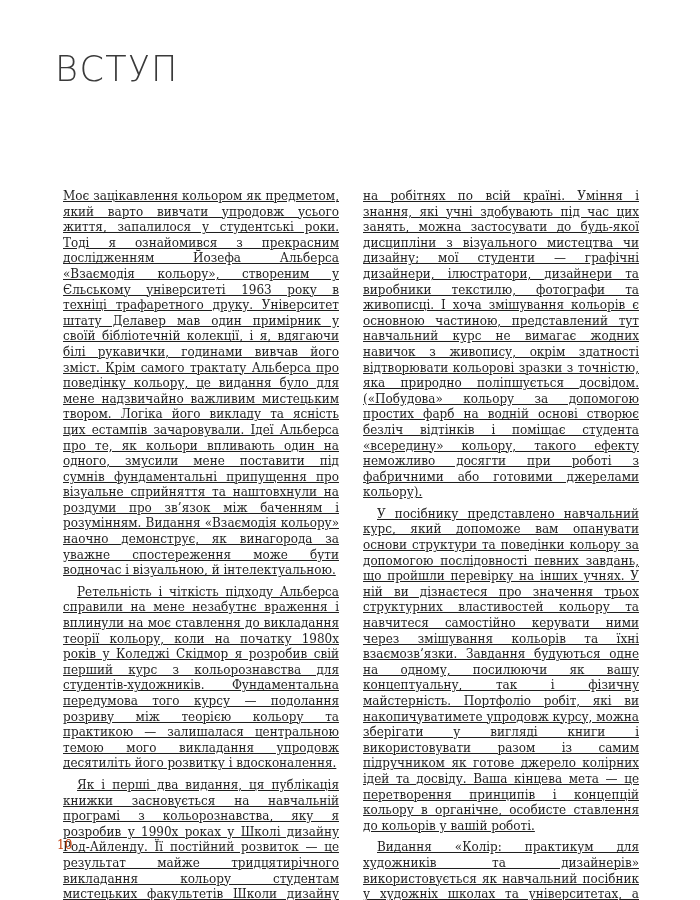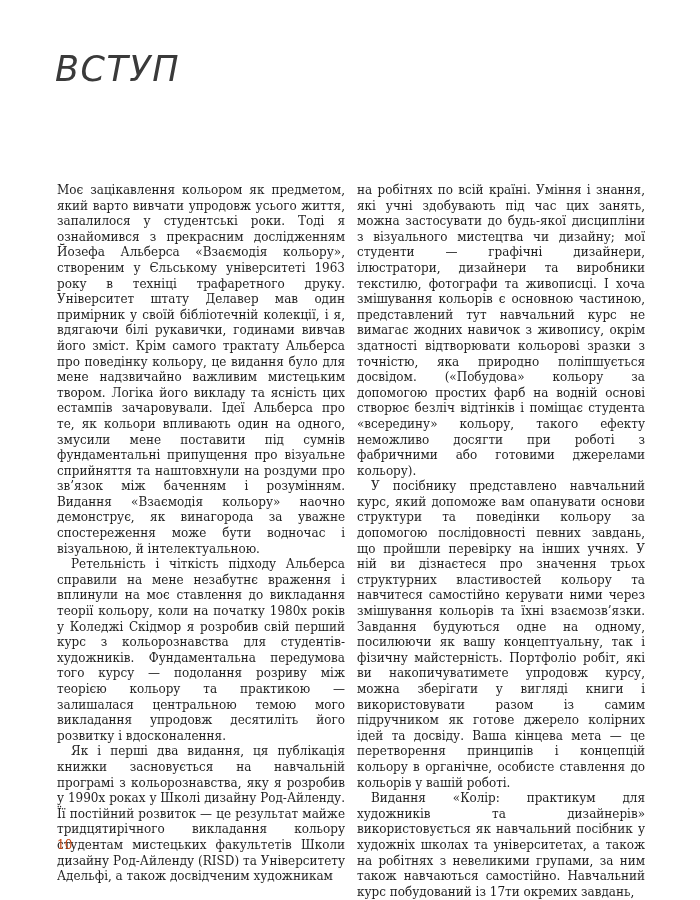--- a/index.html
+++ b/index.html
@@ -22,41 +22,41 @@
     position: absolute;
     left: 55px;
     top: 50px;
     margin: 0;
     font-family: "DejaVu Sans", "Liberation Sans", sans-serif;
     font-weight: 300;
     font-size: 35px;
     line-height: 1.1;
     letter-spacing: 1.5px;
     color: #3a3a3a;
-    font-style: italic;
   }
   .columns {
     position: absolute;
     left: 57px;
     top: 183px;
     width: 588px;
     display: flex;
     gap: 12px;
   }
   .col {
     width: 288px;
     flex: 0 0 288px;
     font-size: 12px;
     line-height: 15.6px;
     text-align: justify;
     color: #1f1f1f;
   }
   .col p {
-    margin: 0;
+    margin: 6px;
     padding: 0;
+    text-decoration: underline;
   }
   .col p.indent {
     text-indent: 14px;
   }
   .footer {
     position: absolute;
     left: 57px;
     top: 838px;
     font-size: 12px;
     color: #c2410c;

